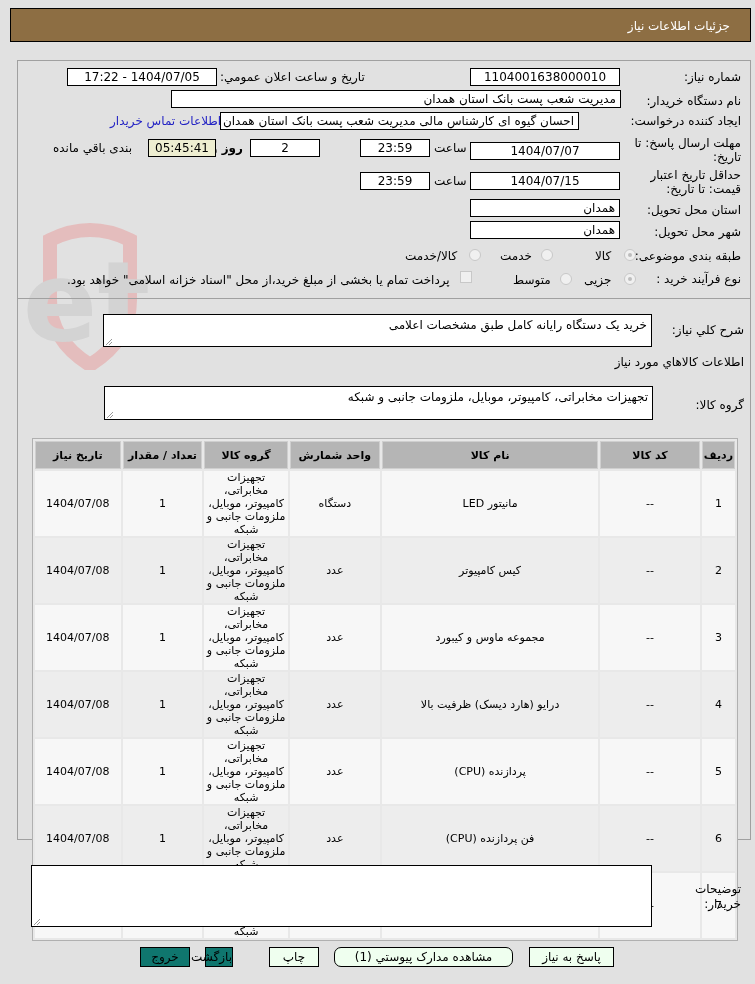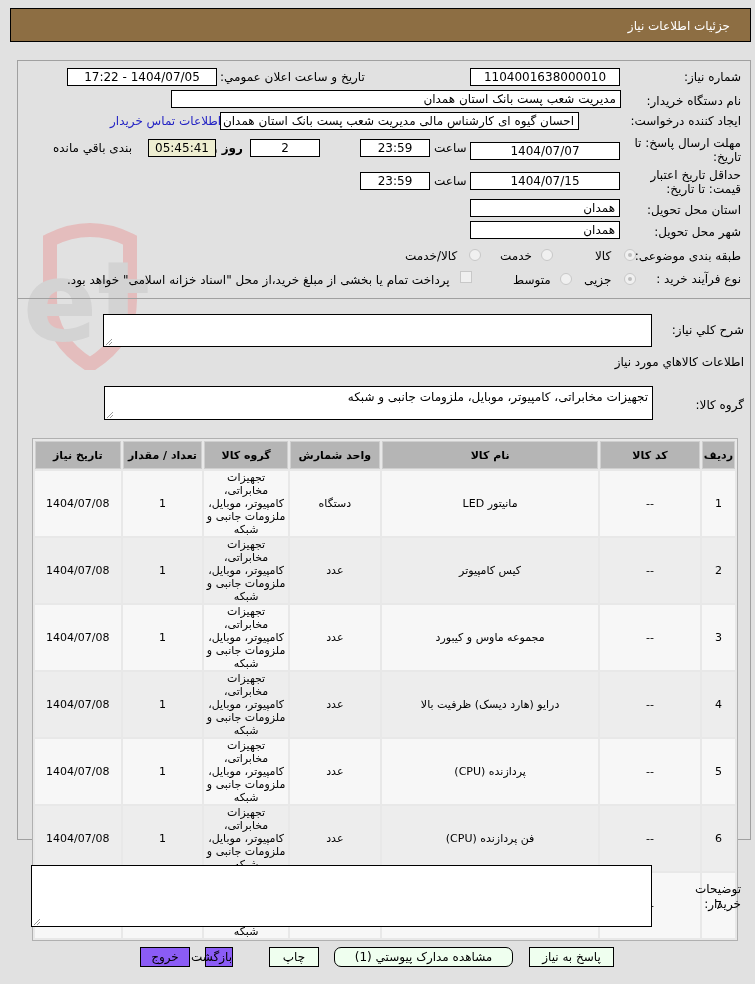--- a/index.html
+++ b/index.html
@@ -53,21 +53,21 @@
   }
   table.items td {
     text-align:center; height:52px; font-size:11px; line-height:13px; padding:0 2px;
   }
   table.items tr.odd td { background:#f7f7f7; }
   table.items tr.even td { background:#ededed; }
   .btn {
     position:absolute; top:947px; height:20px; box-sizing:border-box;
     border:1px solid #000; font-size:12px; line-height:18px; text-align:center; background:#efffef;
   }
-  .btn.red { background:#8b5cf6; }
+  .btn.red { background:#0f766e; }
   .watermark {
     position:absolute; left:20px; top:220px; width:600px; height:150px; pointer-events:none; opacity:0.55;
   }
 </style>
 </head>
 <body>
 
 <div class="header">
   <span>جزئیات اطلاعات نیاز</span>
 </div>
@@ -126,20 +126,21 @@
 <span class="lbl" style="left:584px; top:273px;">جزیی</span>
 <div class="radio" style="left:560px; top:273px;"></div>
 <span class="lbl" style="left:513px; top:273px;">متوسط</span>
 <div class="check" style="left:460px; top:271px;"></div>
 <span class="lbl" style="left:67px; top:273px;">پرداخت تمام یا بخشی از مبلغ خرید،از محل "اسناد خزانه اسلامی" خواهد بود.</span>
 
 <div class="panel2"></div>
 
 <span class="lbl bold" style="right:11px; top:323px;">شرح كلي نياز:</span>
 <div class="textarea" style="left:103px; top:314px; width:549px; height:33px;">
+  <span>خرید یک دستگاه رایانه کامل طبق مشخصات اعلامی</span>
   <span class="grip"></span>
 </div>
 
 <span class="lbl bold" style="right:11px; top:355px;">اطلاعات كالاهاي مورد نياز</span>
 
 <span class="lbl bold" style="right:11px; top:398px;">گروه کالا:</span>
 <div class="textarea" style="left:104px; top:386px; width:549px; height:34px;">
   <span>تجهیزات مخابراتی، کامپیوتر، موبایل، ملزومات جانبی و شبکه</span>
   <span class="grip"></span>
 </div>

